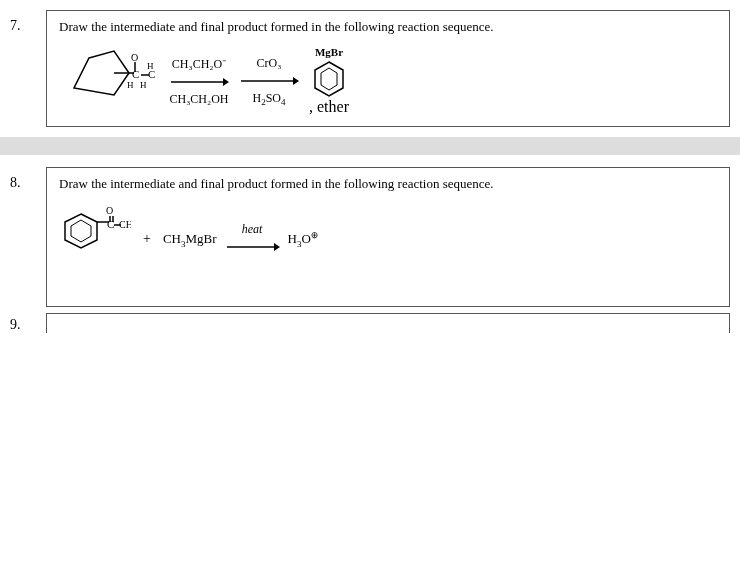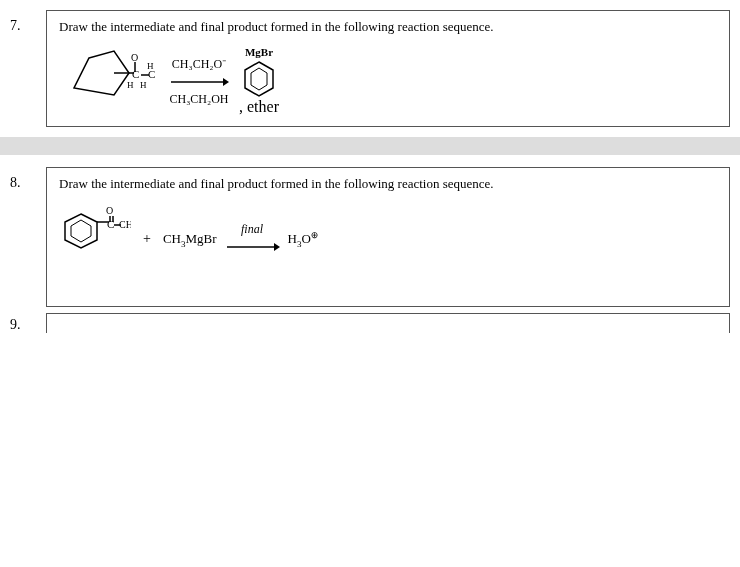--- a/index.html
+++ b/index.html
@@ -94,20 +94,28 @@
 
         <div class="arrow-label">
           <div class="reagent-above">CH₃CH₂O⁻</div>
           <svg class="arrow-svg" viewBox="0 0 60 20">
             <line x1="2" y1="10" x2="54" y2="10" stroke="black" stroke-width="1.5"></line>
             <polygon points="54,6 60,10 54,14" fill="black"></polygon>
           </svg>
           <div class="reagent-below">CH₃CH₂OH</div>
         </div>
 
+        <div class="arrow-label">
+          <div class="reagent-above">CrO₃</div>
+          <svg class="arrow-svg" viewBox="0 0 60 20">
+            <line x1="2" y1="10" x2="54" y2="10" stroke="black" stroke-width="1.5"></line>
+            <polygon points="54,6 60,10 54,14" fill="black"></polygon>
+          </svg>
+          <div class="reagent-below">H<sub>2</sub>SO<sub>4</sub></div>
+        </div>
 
         <div style="display:flex; flex-direction:column; align-items:center;">
           <div style="font-size:11px; font-weight:bold; margin-bottom:2px;">MgBr</div>
           <svg width="38" height="38" viewBox="0 0 38 38">
             <polygon points="19,2 33,10 33,28 19,36 5,28 5,10" fill="none" stroke="black" stroke-width="1.5"></polygon>
             <polygon points="19,8 27,13 27,25 19,30 11,25 11,13" fill="none" stroke="black" stroke-width="1"></polygon>
           </svg>
           <div style="font-size:16px;">, ether</div>
         </div>
 
@@ -144,21 +152,21 @@
           </svg>
         </div>
 
         <div style="font-size:14px; margin:0 4px;">+</div>
 
         <div style="font-size:13px;">
           CH<sub>3</sub>MgBr
         </div>
 
         <div class="arrow-label">
-          <div class="reagent-above" style="font-style:italic;">final</div>
+          <div class="reagent-above" style="font-style:italic;">heat</div>
           <svg width="55" height="20" viewBox="0 0 55 20">
             <line x1="2" y1="10" x2="49" y2="10" stroke="black" stroke-width="1.5"></line>
             <polygon points="49,6 55,10 49,14" fill="black"></polygon>
           </svg>
         </div>
 
         <div style="font-size:13px;">
           H<sub>3</sub>O<sup>⊕</sup>
         </div>
 

